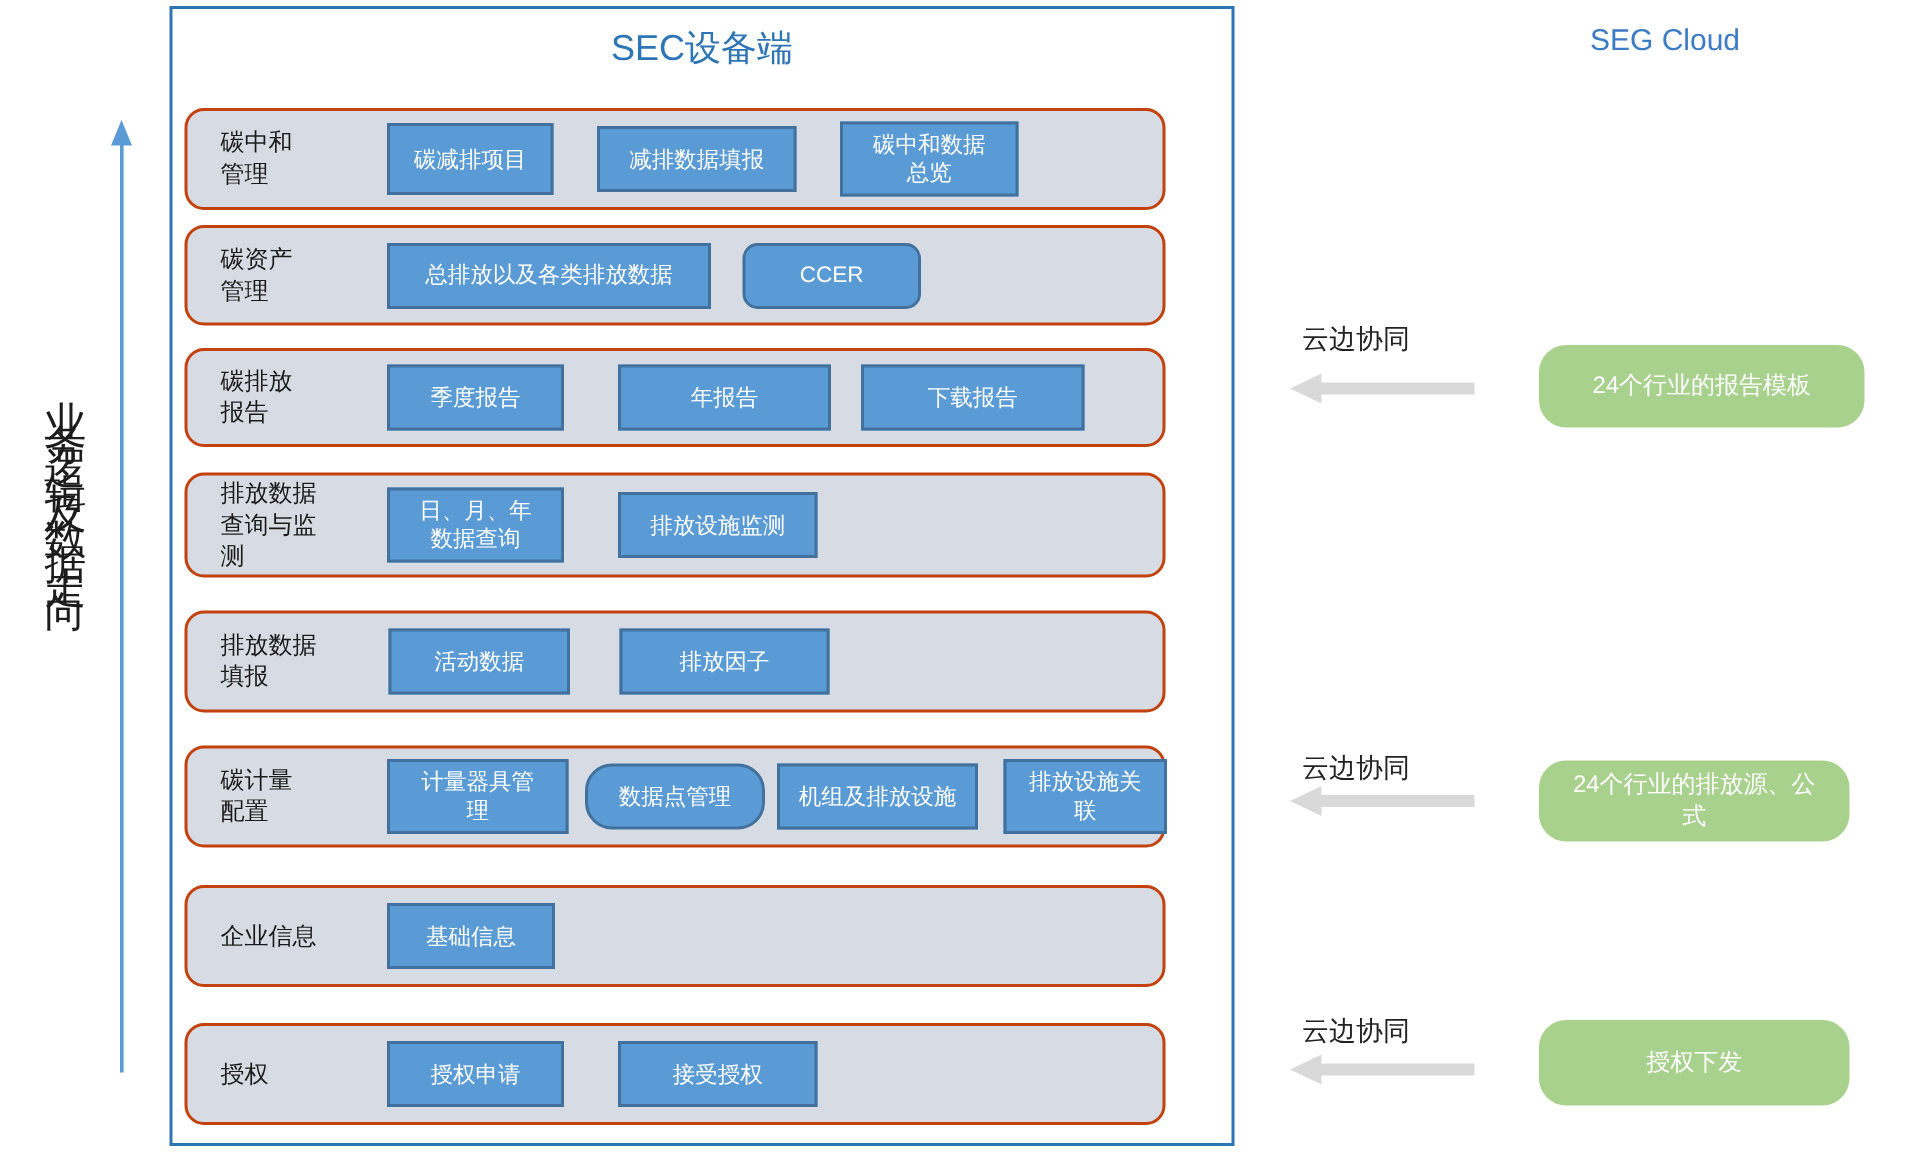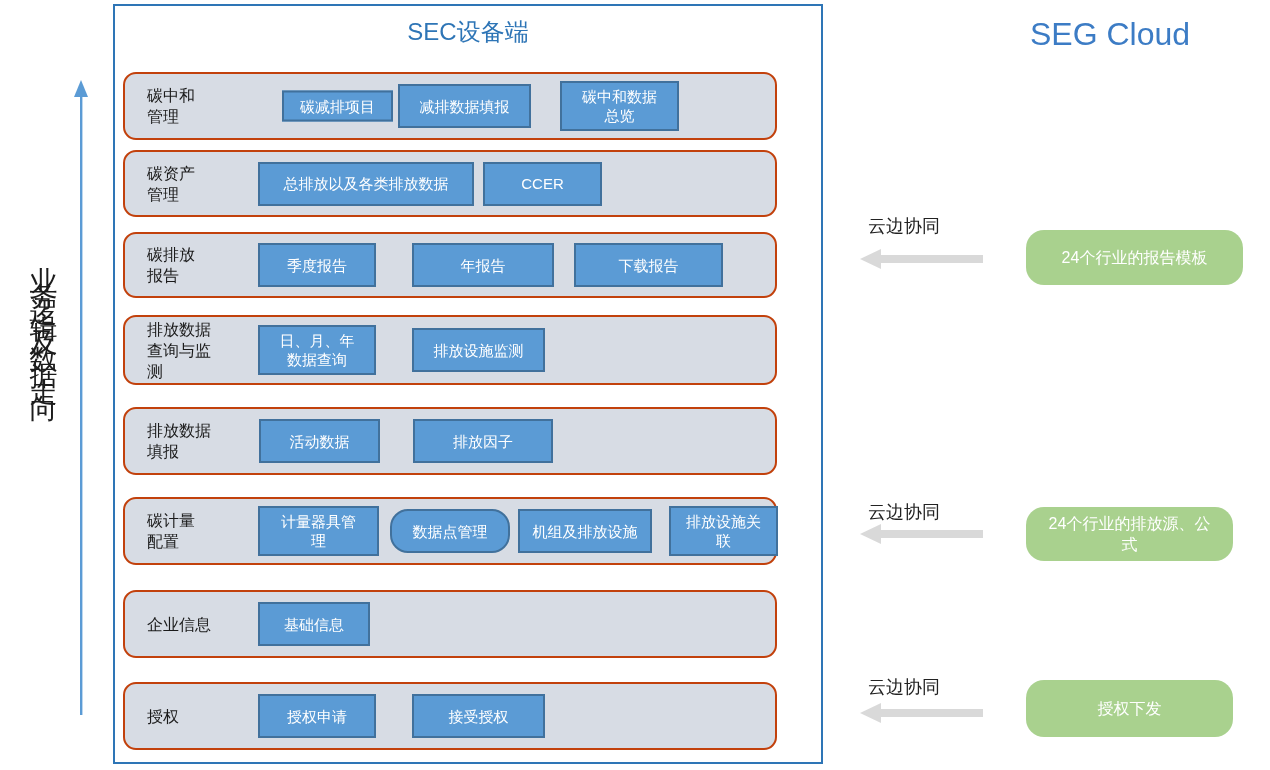--- a/index.html
+++ b/index.html
@@ -41,21 +41,21 @@
     position:absolute;top:50%;transform:translateY(-50%);
     background:#5B9BD5;border:2px solid #41719C;
     color:#ffffff;font-size:15px;line-height:19px;
     display:flex;align-items:center;justify-content:center;
     text-align:center;white-space:pre-line;box-sizing:border-box;
   }
 
   
   .cloud-title{
     position:absolute;left:990px;top:16px;width:240px;text-align:center;
-    font-size:32px;color:#3C7CC5;
+    font-size:20px;color:#3C7CC5;
   }
   .sync-label{position:absolute;left:868px;font-size:18px;color:#222222;}
   .sync-arrow{position:absolute;left:860px;}
   .cloud-box{
     position:absolute;left:1026px;
     background:#A9D18E;border-radius:18px;
     color:#ffffff;font-size:16px;line-height:21px;
     display:flex;align-items:center;justify-content:center;
     text-align:center;white-space:pre-line;box-sizing:border-box;padding:0 10px;
   }
@@ -71,30 +71,30 @@
     <polygon points="11,0 4,17 18,17" fill="#5B9BD5"></polygon>
     <rect x="10" y="15" width="2.4" height="620" fill="#5B9BD5"></rect>
   </svg>
 
   <div class="device-panel">
     <div class="panel-title">SEC设备端</div>
 
   <div class="row" style="top: 66px; height: 68px;">
         <div class="row-label">碳中和
 管理</div>
-        <div class="btn" style="left: 133px; width: 111px; height: 31px; margin-left: 24px;">碳减排项目</div>
+        <div class="btn" style="left: 133px; width: 111px; height: 48px;">碳减排项目</div>
         <div class="btn" style="left: 273px; width: 133px; height: 44px;">减排数据填报</div>
         <div class="btn" style="left: 435px; width: 119px; height: 50px;">碳中和数据
 总览</div>
       </div>
       <div class="row" style="top: 144px; height: 67px;">
         <div class="row-label">碳资产
 管理</div>
         <div class="btn" style="left: 133px; width: 216px; height: 44px;">总排放以及各类排放数据</div>
-        <div class="btn" style="left: 358px; width: 119px; height: 44px;">CCER</div>
+        <div class="btn" style="left: 370px; width: 119px; height: 44px; border-radius: 10px;">CCER</div>
       </div>
       <div class="row" style="top: 226px; height: 66px;">
         <div class="row-label">碳排放
 报告</div>
         <div class="btn" style="left: 133px; width: 118px; height: 44px;">季度报告</div>
         <div class="btn" style="left: 287px; width: 142px; height: 44px;">年报告</div>
         <div class="btn" style="left: 449px; width: 149px; height: 44px;">下载报告</div>
       </div>
       <div class="row" style="top: 309px; height: 70px;">
         <div class="row-label">排放数据

